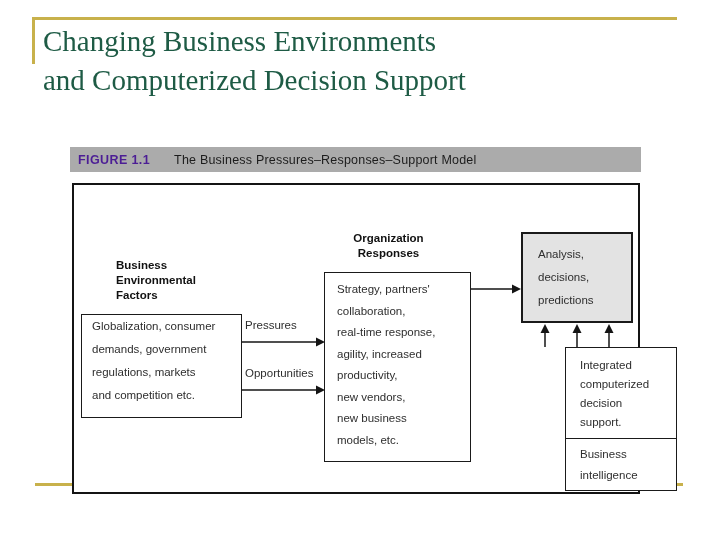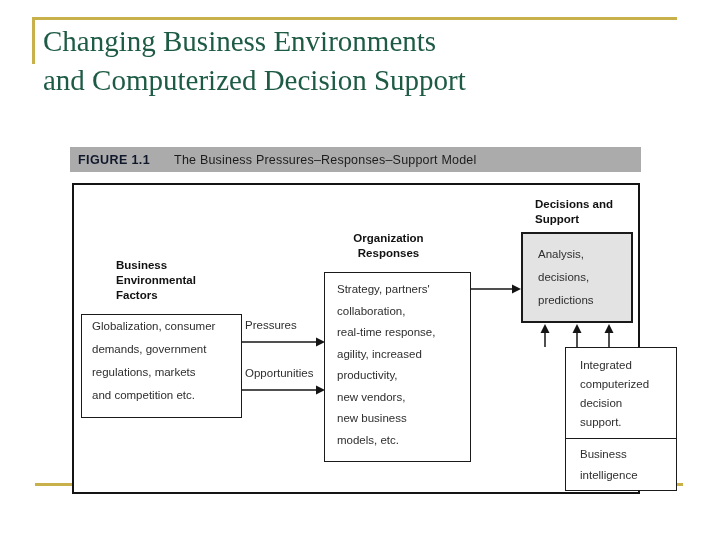--- a/index.html
+++ b/index.html
@@ -9,21 +9,21 @@
   .gold{position:absolute;background:#C8B14B;}
   .gold-top{left:32px;top:17px;width:645px;height:3px;}
   .gold-left{left:32px;top:17px;width:3px;height:47px;}
   .gold-bottom{left:35px;top:483px;width:648px;height:3px;z-index:0;}
   
   .title{position:absolute;left:43px;top:22px;color:#1E5B45;
          font-family:"Liberation Serif",serif;font-size:29px;line-height:39px;font-weight:400;}
   
   .fig-header{position:absolute;left:70px;top:147px;width:571px;height:25px;background:#ABABAB;
               display:flex;align-items:center;z-index:1;}
-  .fig-label{color:#0f172a;font-weight:bold;font-size:12.5px;letter-spacing:.4px;margin-left:8px;}
+  .fig-label{color:#4c1d95;font-weight:bold;font-size:12.5px;letter-spacing:.4px;margin-left:8px;}
   .fig-caption{color:#1c1c1c;font-size:12.5px;margin-left:24px;letter-spacing:.2px;}
   
   .fig-body{position:absolute;left:72px;top:183px;width:568px;height:311px;background:#ffffff;
             border:2px solid #141414;box-sizing:border-box;z-index:1;}
   .fig-body *{box-sizing:border-box;}
   .abs{position:absolute;}
   .heading{font-weight:bold;color:#111;font-size:11.5px;line-height:15px;}
   .dbox{border:1.5px solid #1a1a1a;background:#fff;color:#2e2e2e;font-size:11.5px;}
   .ln{display:block;}
   .flow-label{color:#2e2e2e;font-size:11.5px;line-height:14px;}
@@ -107,24 +107,20 @@
       <span class="ln">Strategy, partners'</span>
       <span class="ln">collaboration,</span>
       <span class="ln">real-time response,</span>
       <span class="ln">agility, increased</span>
       <span class="ln">productivity,</span>
       <span class="ln">new vendors,</span>
       <span class="ln">new business</span>
       <span class="ln">models, etc.</span>
     </div>
 
-    <div class="abs heading dec-heading">
-      <span class="ln">Decisions and</span>
-      <span class="ln">Support</span>
-    </div>
 
     <div class="abs dbox analysis-box">
       <span class="ln">Analysis,</span>
       <span class="ln">decisions,</span>
       <span class="ln">predictions</span>
     </div>
 
     <div class="abs stack">
       <div class="stack-top">
         <span class="ln">Integrated</span>

